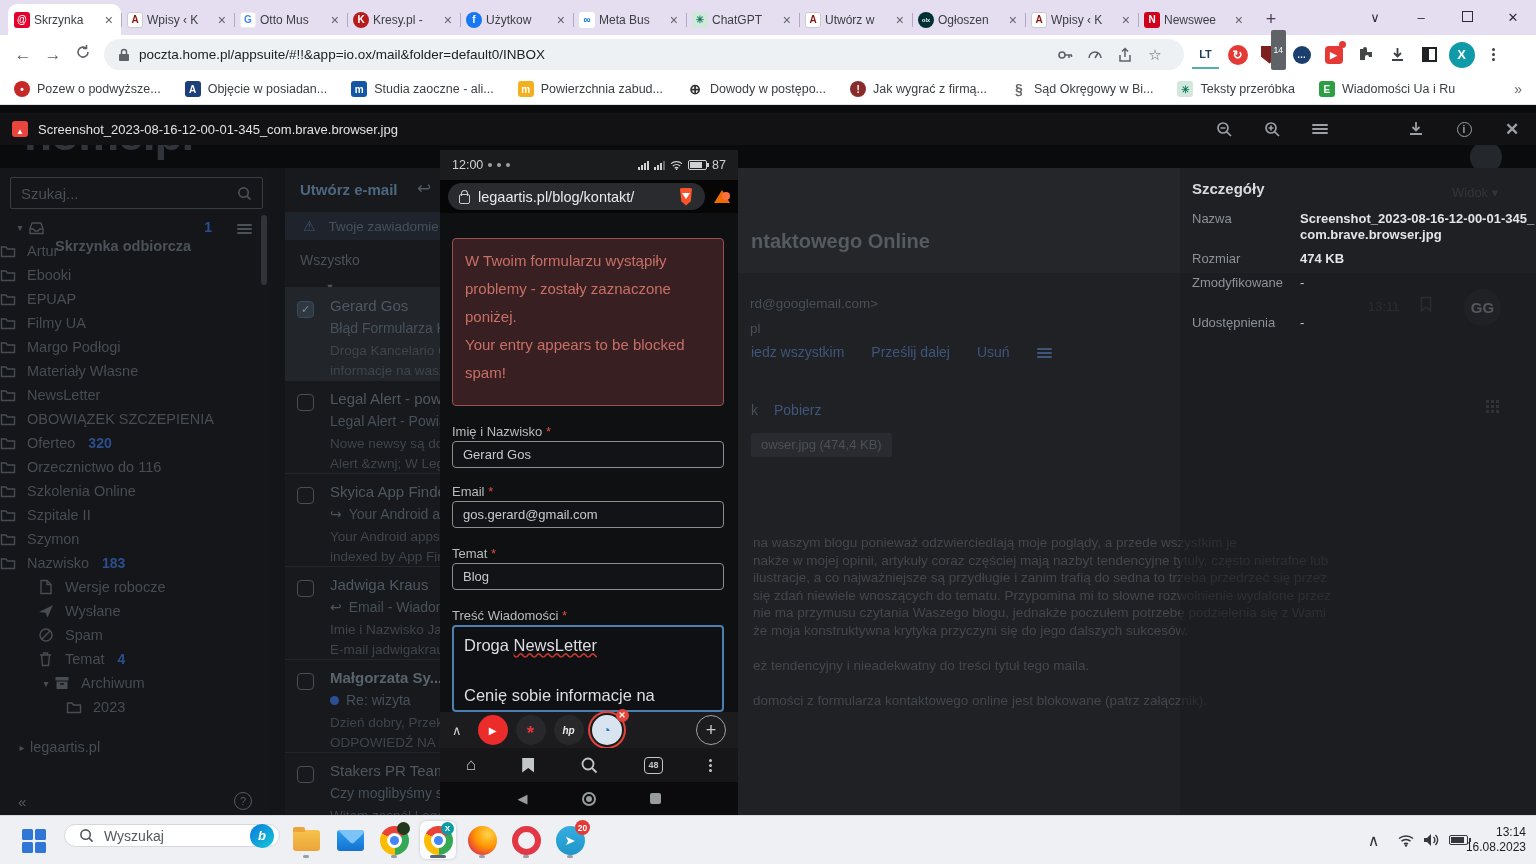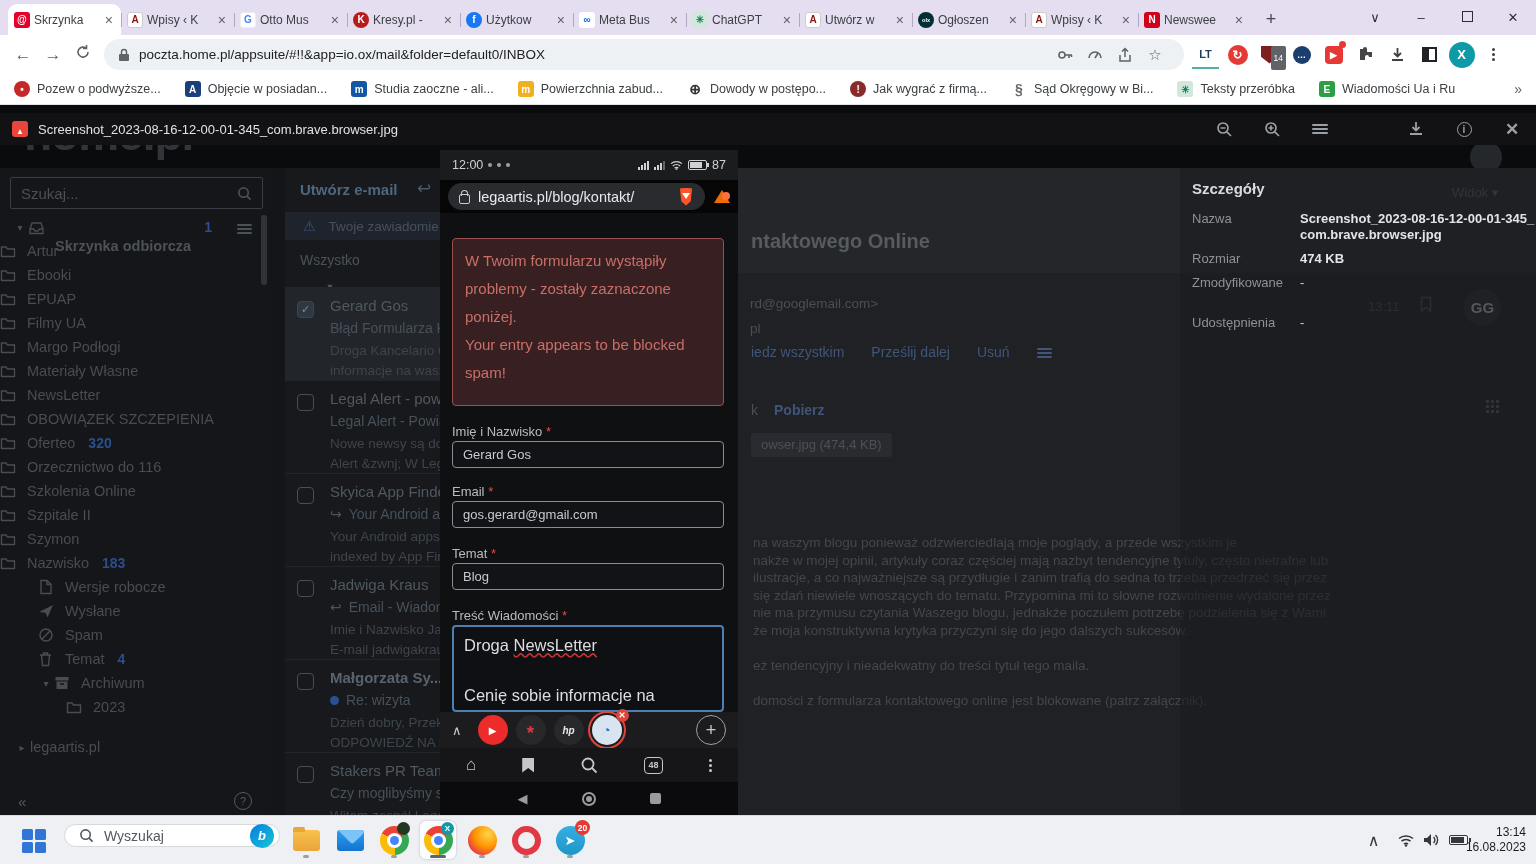--- a/index.html
+++ b/index.html
@@ -22,21 +22,21 @@
   .wc .box{display:inline-block;width:9px;height:9px;border:1.3px solid #2f2a38;}
 
   
   .toolbar{position:absolute;top:35px;left:0;width:100%;height:39px;background:#fff;display:flex;align-items:center;box-sizing:border-box;padding:0 8px;}
   .navbtn{width:30px;text-align:center;font-size:17px;color:#5f6368;}
   .urlpill{flex:1;max-width:1080px;height:31px;background:#eef1f4;border-radius:16px;display:flex;align-items:center;margin:0 6px;padding:0 14px;box-sizing:border-box;}
   .urltext{font-size:13.5px;color:#202124;margin-left:9px;flex:1;white-space:nowrap;overflow:hidden;}
   .pill-ic{width:30px;display:flex;justify-content:center;align-items:center;color:#5f6368;font-size:15px;}
   .extbar{display:flex;align-items:center;gap:5px;margin-left:2px;}
   .ext{width:27px;height:27px;display:flex;align-items:center;justify-content:center;position:relative;font-weight:bold;}
-  .ext .bdg{position:absolute;bottom:-2px;right:-3px;background:#5f6368;color:#fff;font-size:8.5px;font-weight:normal;padding:8px 3px;border-radius:2px;line-height:1;}
+  .ext .bdg{position:absolute;bottom:-2px;right:-3px;background:#5f6368;color:#fff;font-size:8.5px;font-weight:normal;padding:16px 3px;border-radius:2px;line-height:1;}
   .ext .reddot{position:absolute;top:0;right:1px;width:7px;height:7px;border-radius:50%;background:#e53935;}
   .avatarx{width:26px;height:26px;border-radius:50%;background:#0f9aa8;color:#fff;font-weight:bold;font-size:13px;display:flex;align-items:center;justify-content:center;}
   .shield14{width:17px;height:18px;background:#7d1f1f;clip-path:polygon(0 0,100% 0,100% 62%,50% 100%,0 62%);}
   .halfsq{width:15px;height:15px;border:2px solid #202124;box-sizing:border-box;background:linear-gradient(90deg,#202124 0 50%,#fff 50%);}
 
   
   .bkbar{position:absolute;top:74px;left:0;width:100%;height:31px;background:#fff;border-bottom:1px solid #e1e2e6;display:flex;align-items:center;padding:0 14px;box-sizing:border-box;gap:24px;}
   .bk{display:flex;align-items:center;gap:7px;font-size:12.5px;color:#3c4043;white-space:nowrap;}
   .bkmore{margin-left:auto;color:#5f6368;font-size:14px;}
 
@@ -89,21 +89,21 @@
 
   .pane{position:absolute;top:63px;left:737px;width:799px;height:647px;background:#1f2124;}
   .pane-head{position:absolute;top:0;left:0;width:100%;height:105px;background:#24262a;}
   .ptitle{position:absolute;top:62px;left:14px;font-size:20px;font-weight:bold;color:#555b61;white-space:nowrap;}
   .pfrom{position:absolute;top:128px;left:13px;font-size:13.5px;color:#494f57;}
   .pto{position:absolute;top:153px;left:13px;font-size:13.5px;color:#494f57;}
   .pact{position:absolute;top:176px;left:14px;display:flex;gap:27px;font-size:14px;color:#40557a;align-items:center;}
   .pburger{width:15px;margin-top:2px;}
   .pburger i{background:#40557a;}
   .pattach{position:absolute;top:234px;left:14px;font-size:14px;color:#494f57;display:flex;gap:16px;}
-  .pattach .dl{color:#40557a;font-weight:bold;}
+  .pattach .dl{color:#40557a;}
   .pchip{position:absolute;top:265px;left:14px;height:24px;background:#292b30;border-radius:3px;padding:0 10px;line-height:24px;font-size:13px;color:#4c5157;}
   .ptime{position:absolute;top:131px;left:631px;font-size:13px;color:#3c4248;}
   .pflag{position:absolute;top:128px;left:682px;}
   .pavatar{position:absolute;top:121px;left:727px;width:37px;height:37px;border-radius:50%;background:#27292d;color:#9aa0a7;font-weight:bold;font-size:15px;display:flex;align-items:center;justify-content:center;}
   .pgrid{position:absolute;top:231px;left:749px;}
   .pbody{position:absolute;top:366px;left:16px;width:740px;font-size:13.5px;line-height:17.5px;color:#43474c;}
   .pbody div{min-height:17.5px;white-space:nowrap;overflow:hidden;}
 
   
   .dpanel{position:absolute;top:63px;left:1180px;width:356px;height:647px;background:rgba(26,27,30,0.55);z-index:5;}

